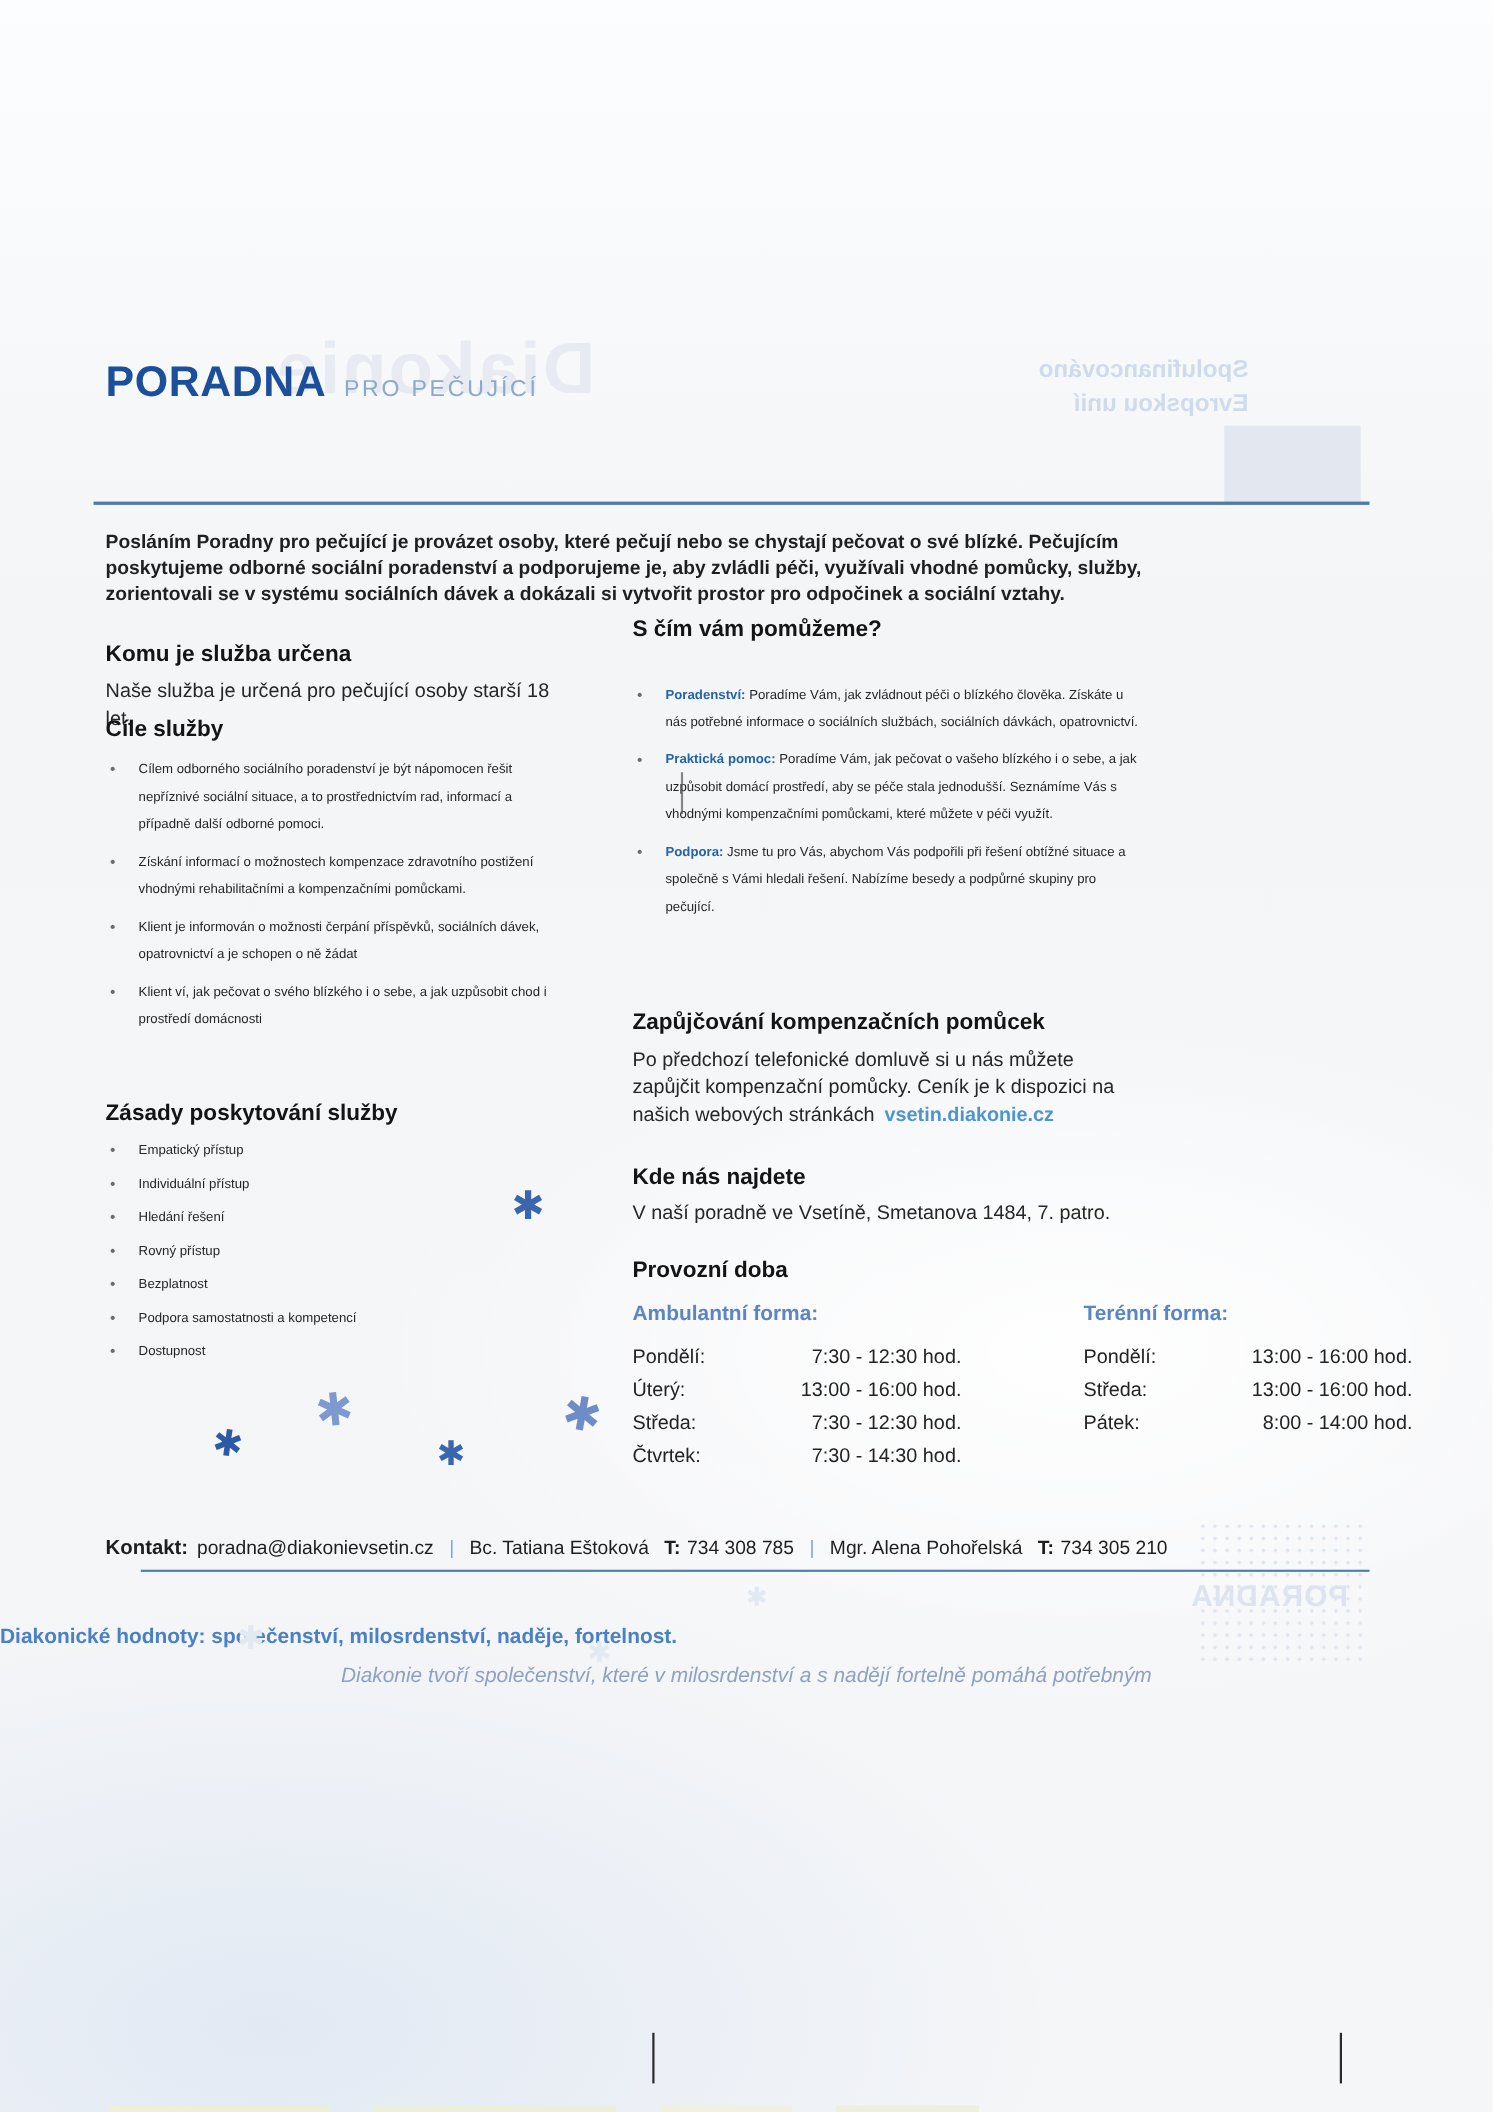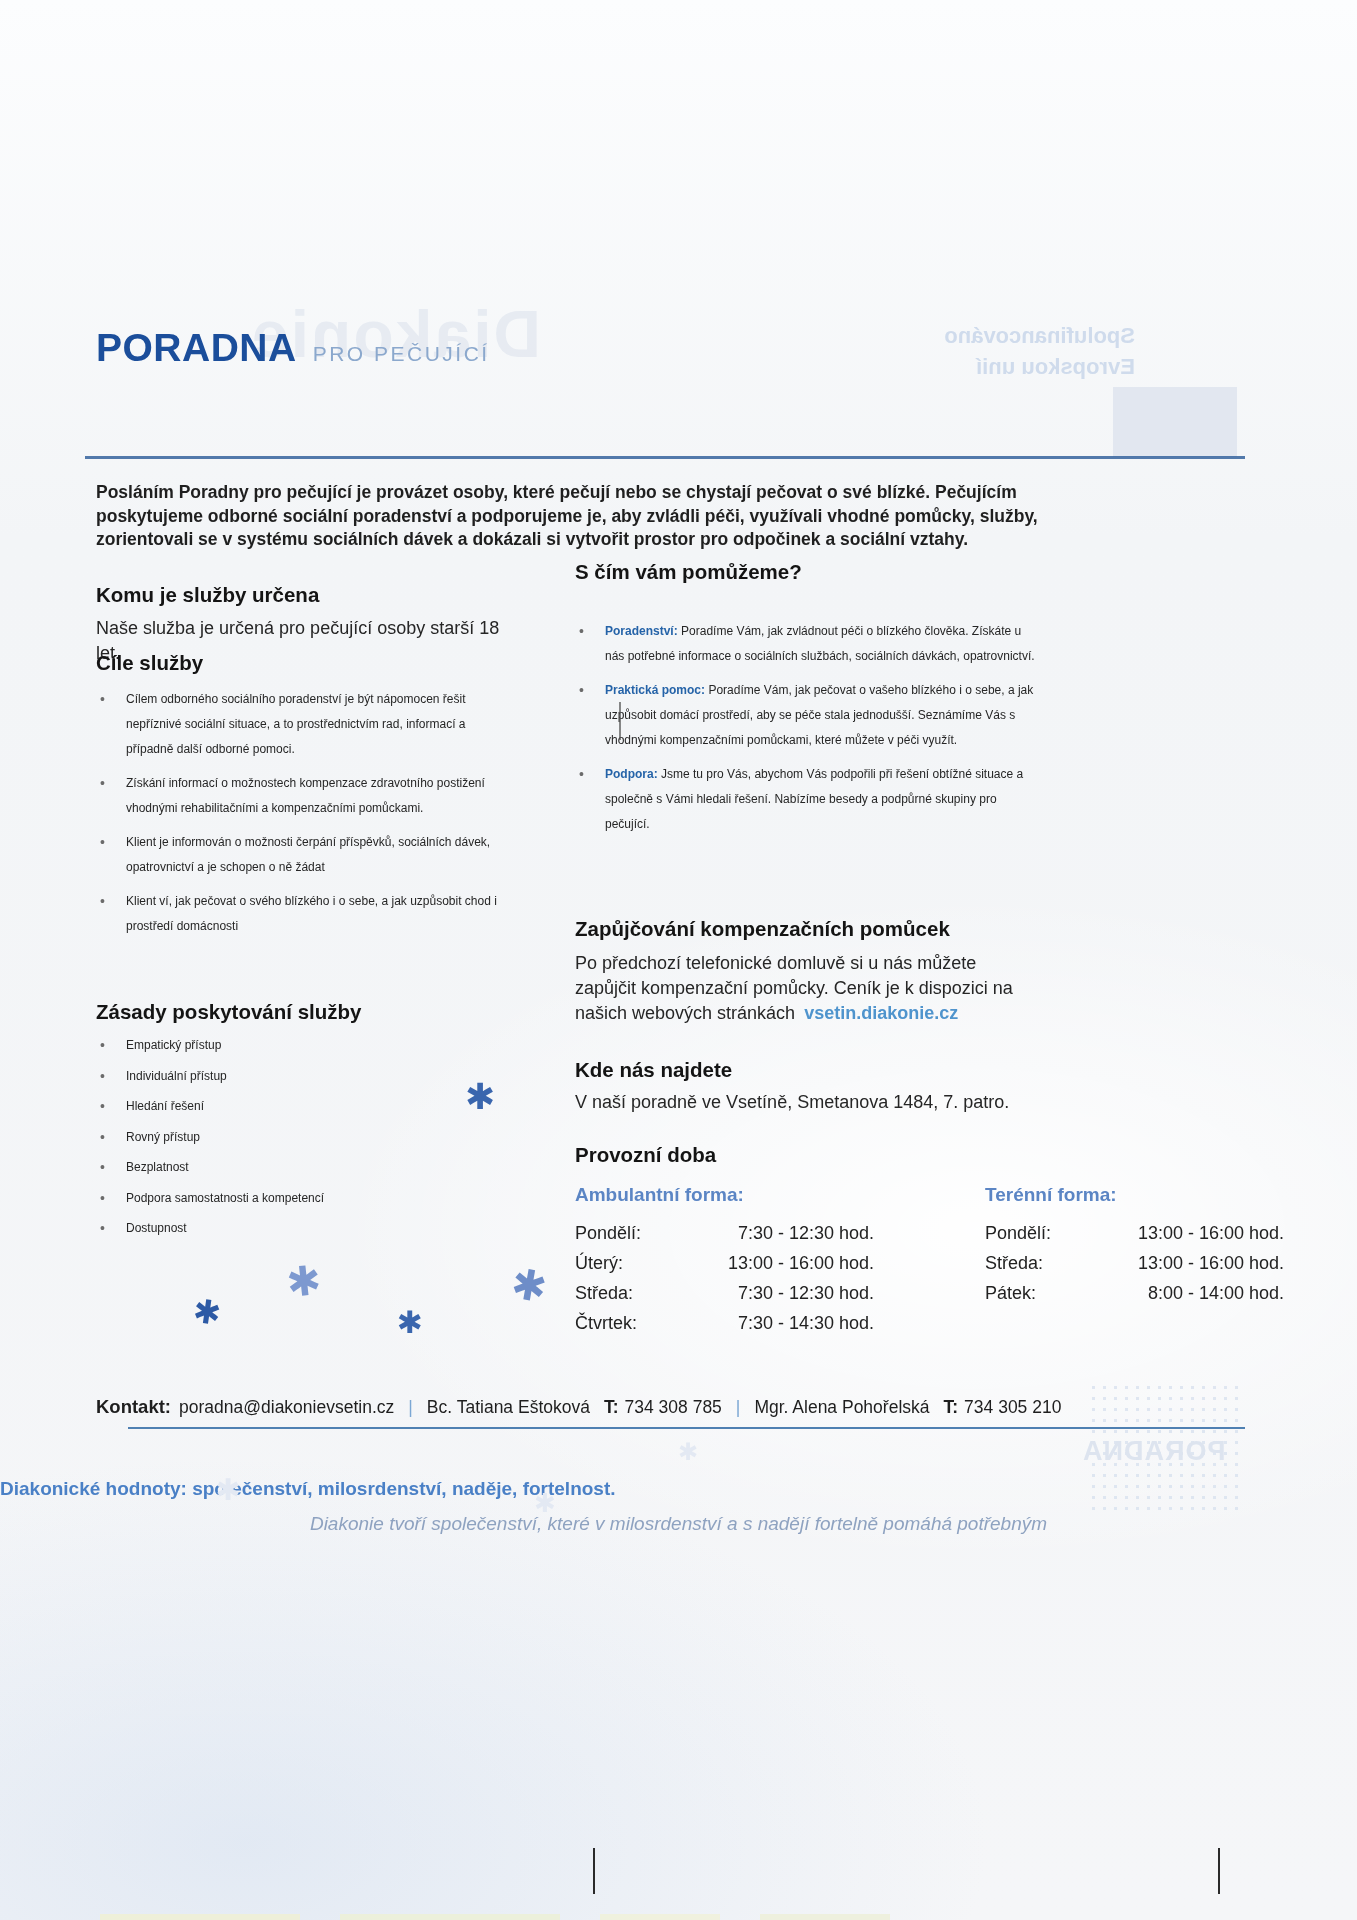--- a/index.html
+++ b/index.html
@@ -93,21 +93,21 @@
   <div class="abs eu-box"></div>
 
   <div class="abs brand">
     <span class="brand-title">PORADNA</span>
     <span class="brand-sub">PRO PEČUJÍCÍ</span>
   </div>
   <div class="abs header-rule"></div>
 
   <div class="abs intro">Posláním Poradny pro pečující je provázet osoby, které pečují nebo se chystají pečovat o své blízké. Pečujícím poskytujeme odborné sociální poradenství a podporujeme je, aby zvládli péči, využívali vhodné pomůcky, služby, zorientovali se v systému sociálních dávek a dokázali si vytvořit prostor pro odpočinek a sociální vztahy.</div>
 
-  <div class="abs h2 col-left-x" style="top:583px;">Komu je služby určena</div>
+  <div class="abs h2 col-left-x" style="top:583px;">Komu je služba určena</div>
   <div class="abs body-text col-left-x" style="top:616px;width:430px;">Naše služba je určená pro pečující osoby starší 18 let.</div>
 
   <div class="abs h2 col-left-x" style="top:651px;">Cíle služby</div>
   <ul class="abs blist col-left-x" style="top:687px;width:420px;">
     <li>Cílem odborného sociálního poradenství je být nápomocen řešit nepříznivé sociální situace, a to prostřednictvím rad, informací a případně další odborné pomoci.</li>
     <li>Získání informací o možnostech kompenzace zdravotního postižení vhodnými rehabilitačními a kompenzačními pomůckami.</li>
     <li>Klient je informován o možnosti čerpání příspěvků, sociálních dávek, opatrovnictví a je schopen o ně žádat</li>
     <li>Klient ví, jak pečovat o svého blízkého i o sebe, a jak uzpůsobit chod i prostředí domácnosti</li>
   </ul>
 

